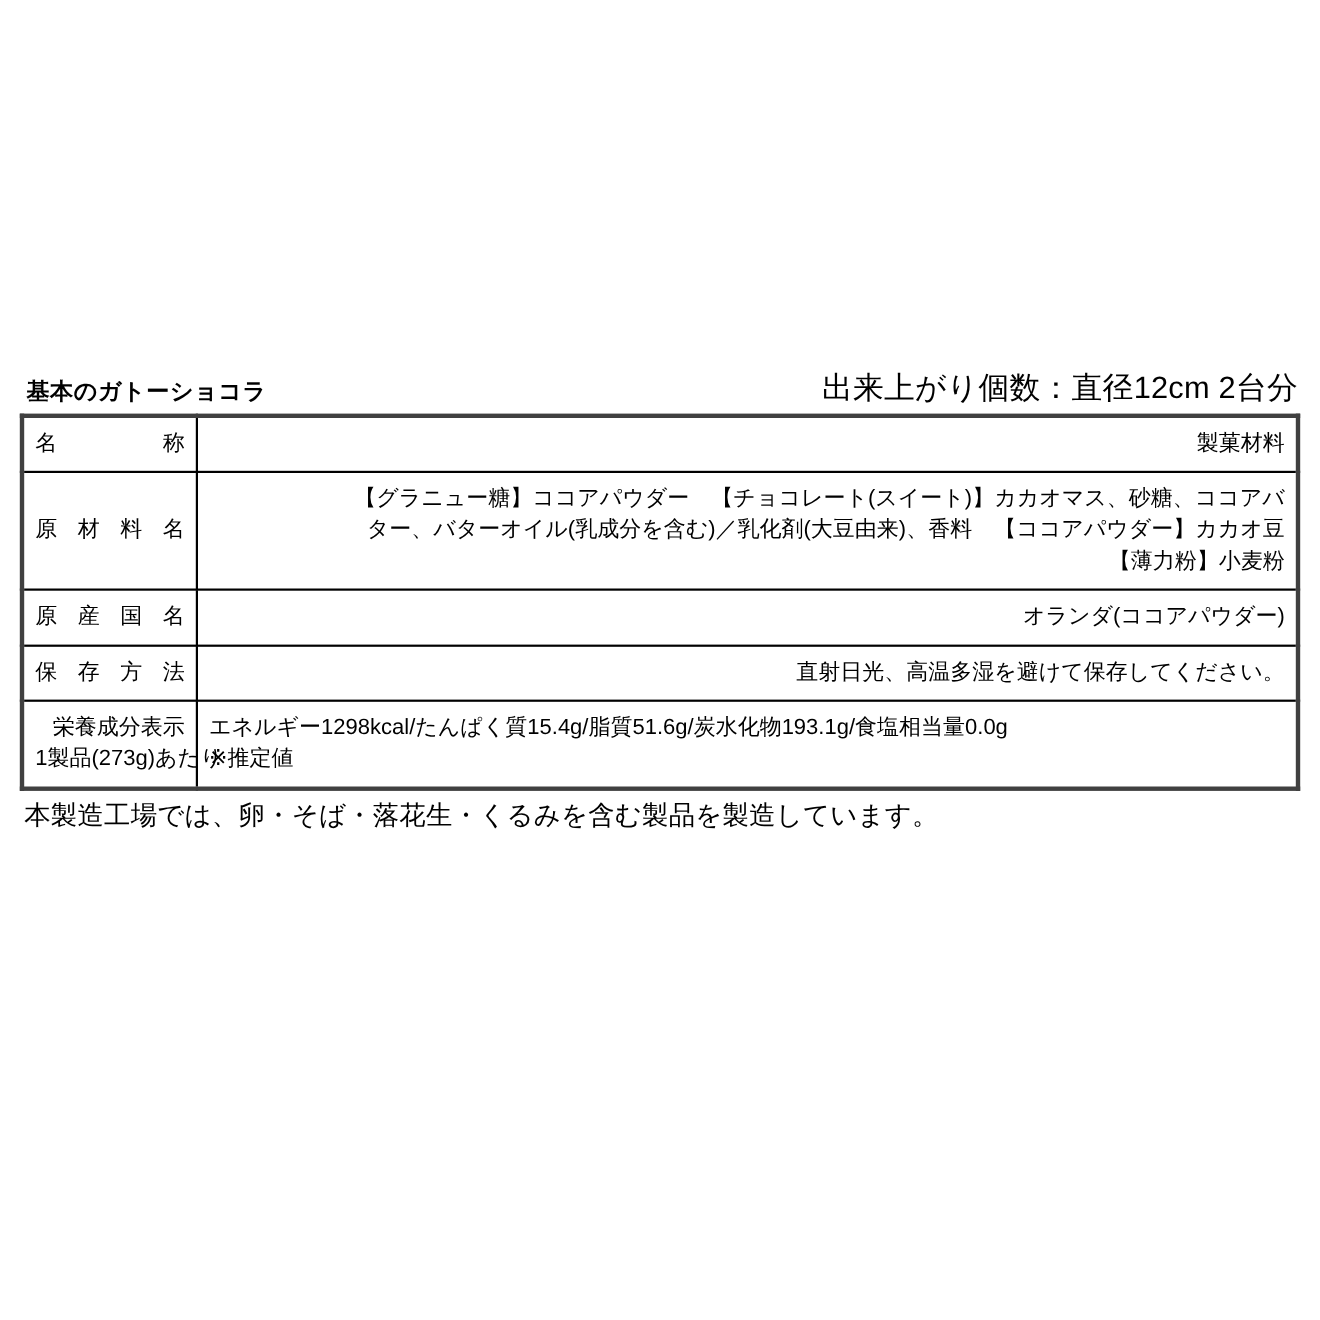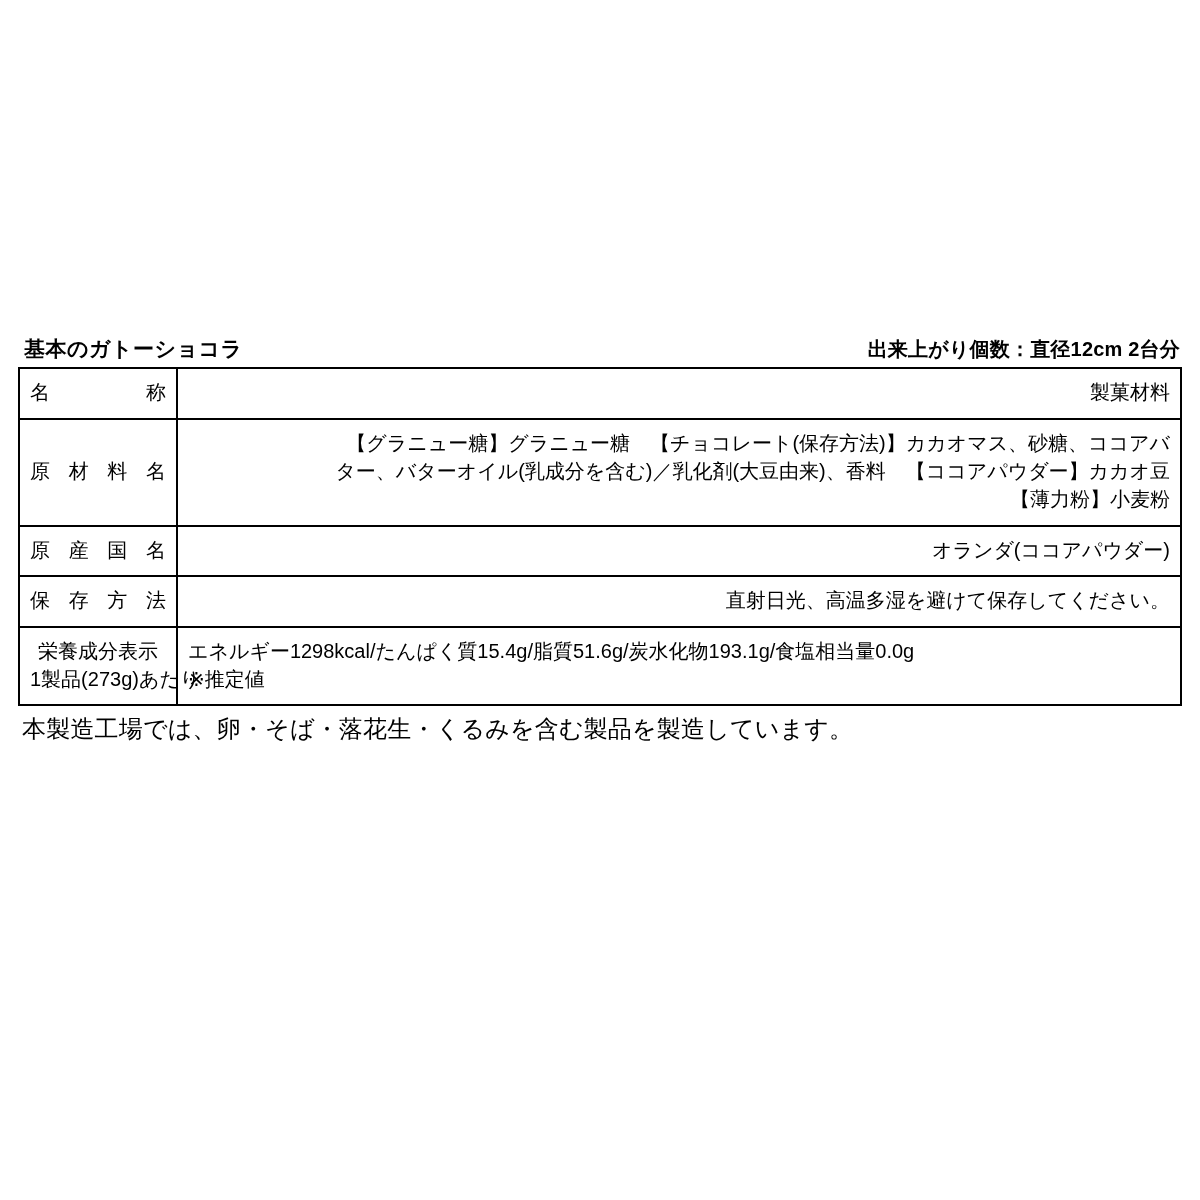--- a/index.html
+++ b/index.html
@@ -33,32 +33,32 @@
     justify-content: space-between;
     padding: 0 2px 6px 6px;
   }
   .product-title {
     font-size: 21px;
     font-weight: bold;
     letter-spacing: 0.5px;
     line-height: 1.2;
   }
   .yield-note {
-    font-size: 20px;
-    font-weight: bold;
+    font-size: 28px;
+    font-weight: normal;
     letter-spacing: 0.2px;
     line-height: 1.2;
     text-align: center;
   }
   
   table.spec {
     width: 100%;
     border-collapse: collapse;
     table-layout: fixed;
-    border: 2px solid #404040;
+    border: 4px solid #404040;
   }
   table.spec td {
     border: 2px solid #000;
     vertical-align: middle;
     padding: 9px 10px 11px 10px;
     font-size: 20px;
     line-height: 1.42;
   }
   td.key {
     width: 136px;
@@ -74,21 +74,21 @@
     font-size: 20px;
     letter-spacing: 0px;
   }
   td.val {
     text-align: right;
     padding-left: 14px;
   }
   
   td.key-nutri {
     width: 228px;
-    text-align: center;
+    text-align: right;
     font-size: 19px;
     line-height: 1.38;
     padding: 10px 6px;
     white-space: nowrap;
   }
   td.val-nutri {
     font-size: 19.5px;
     line-height: 1.42;
     padding-left: 12px;
     margin-left: 44px;
@@ -127,21 +127,21 @@
           <td class="val">
             <span class="ing-line">製菓材料</span>
           </td>
         </tr>
 
         <tr>
           <td class="key">
             <span class="key-spread">原材料名</span>
           </td>
           <td class="val">
-            <span class="ing-line">【グラニュー糖】グラニュー糖　【チョコレート(保存方法)】カカオマス、砂糖、ココアバ</span>
+            <span class="ing-line">【グラニュー糖】ココアパウダー　【チョコレート(スイート)】カカオマス、砂糖、ココアバ</span>
             <span class="ing-line">ター、バターオイル(乳成分を含む)／乳化剤(大豆由来)、香料　【ココアパウダー】カカオ豆</span>
             <span class="ing-line">【薄力粉】小麦粉</span>
           </td>
         </tr>
 
 
         <tr>
           <td class="key">
             <span class="key-spread">原産国名</span>
           </td>

